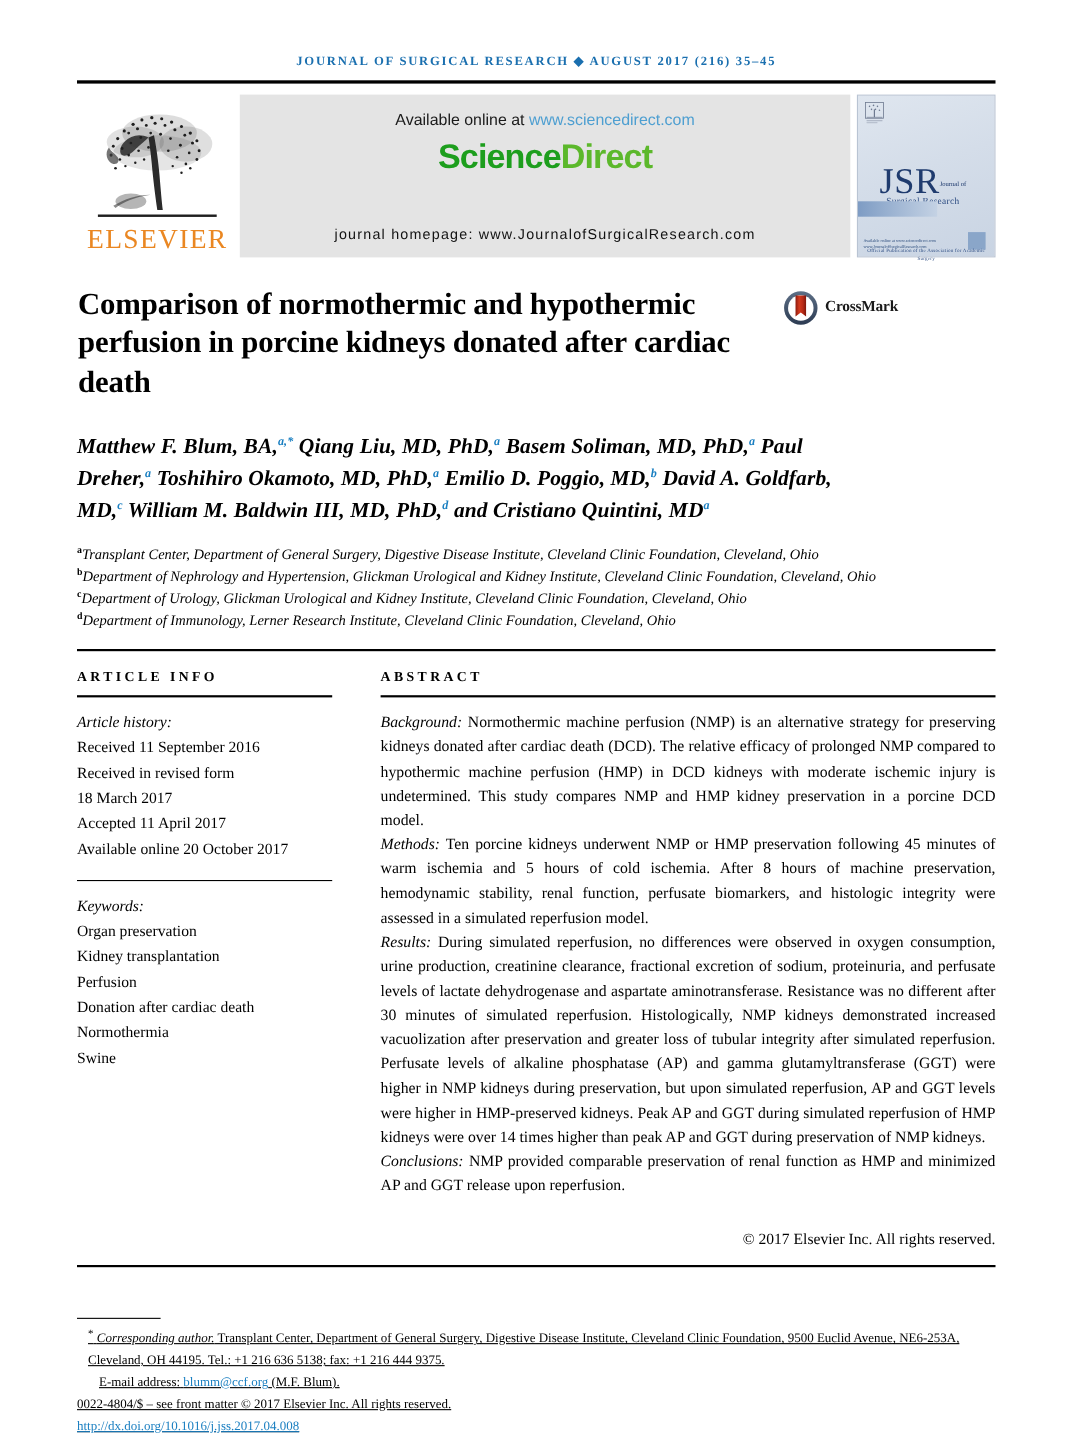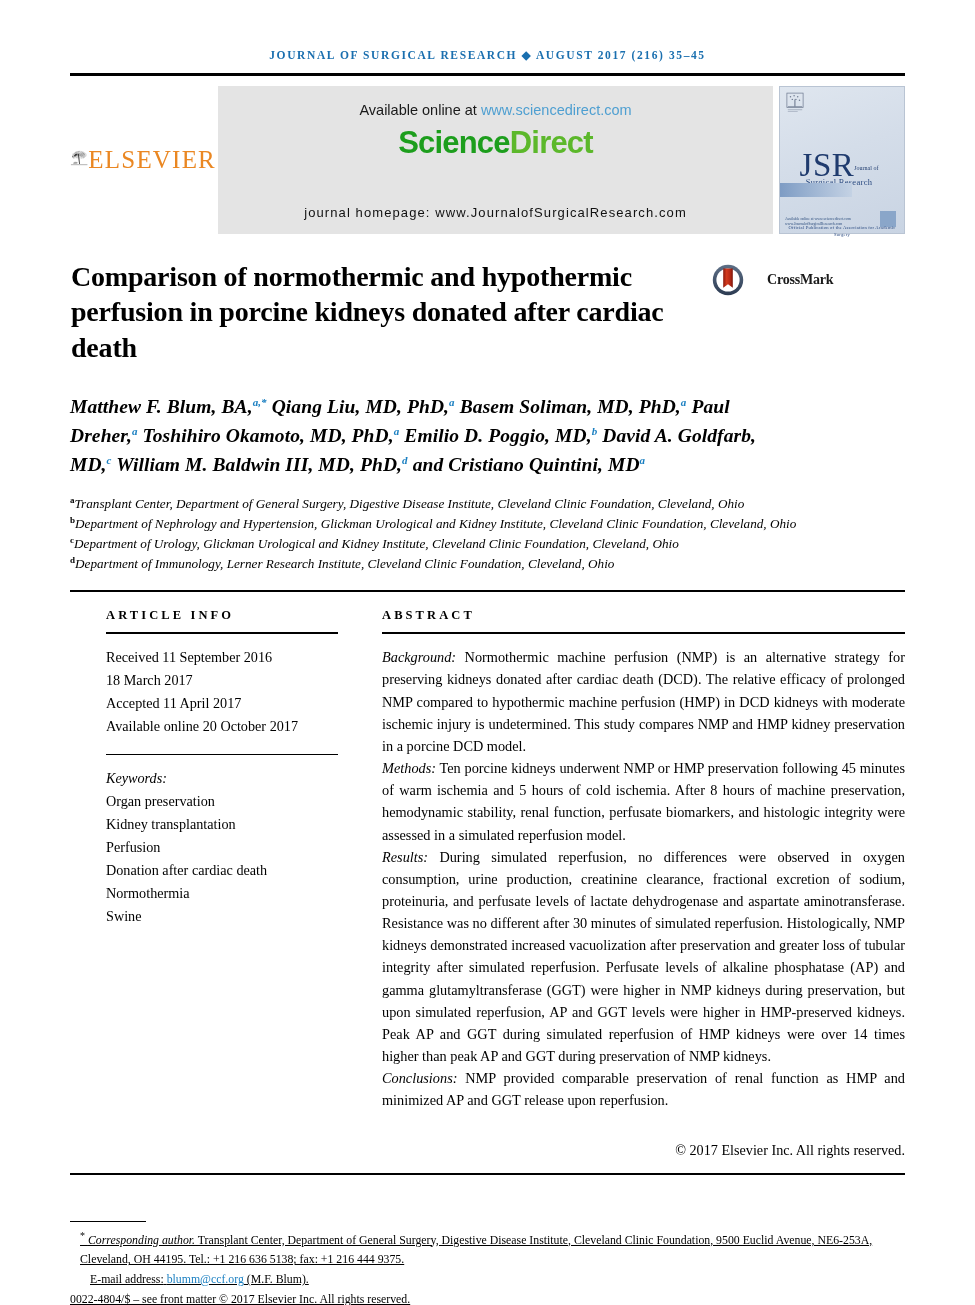--- a/index.html
+++ b/index.html
@@ -44,21 +44,21 @@
   .masthead {
     display: flex;
     align-items: stretch;
     margin-top: 10px;
     height: 148px;
   }
   .elsevier-logo {
     width: 146px;
     flex: 0 0 146px;
     display: flex;
-    flex-direction: row;
+    flex-direction: column;
     align-items: center;
     justify-content: flex-end;
     padding-bottom: 4px;
   }
   .tree-svg { display:block; }
   .elsevier-word {
     color: #ea8722;
     font-family: "Liberation Serif", serif;
     font-size: 25px;
     letter-spacing: 1.2px;
@@ -190,21 +190,21 @@
     font-size: 28px;
     line-height: 1.26;
     margin: 1px;
     letter-spacing: -0.2px;
     max-width: 640px;
   }
   .crossmark {
     flex: 0 0 auto;
     display: flex;
     align-items: center;
-    gap: 23px;
+    gap: 6px;
     margin-top: 6px;
   }
   .crossmark-word {
     font-family: "Liberation Serif", serif;
     font-weight: bold;
     font-size: 14px;
     color: #1a1a1a;
     letter-spacing: -0.2px;
   }
 
@@ -248,21 +248,21 @@
     border-top: 2.5px solid #000;
     margin-top: 16px;
   }
 
   
   .cols {
     display: flex;
     margin-top: 16px;
     gap: 44px;
   }
-  .col-info { flex: 0 0 232px; margin-left: 36px; }
+  .col-info { flex: 0 0 232px; }
   .col-abs  { flex: 1 1 auto; }
 
   .sec-head {
     font-family: "Liberation Serif", serif;
     font-weight: bold;
     font-size: 12.5px;
     letter-spacing: 3.1px;
     text-transform: uppercase;
   }
   .rule-sub {
@@ -469,21 +469,23 @@
   </div>
 
   <div class="rule-med"></div>
 
   <div class="cols">
 
     <div class="col-info">
       <div class="sec-head">ARTICLE INFO</div>
       <div class="rule-sub"></div>
       <div class="info-block">
+        <div class="it">Article history:</div>
         <div>Received 11 September 2016</div>
+        <div>Received in revised form</div>
         <div>18 March 2017</div>
         <div>Accepted 11 April 2017</div>
         <div>Available online 20 October 2017</div>
       </div>
       <div class="rule-thin"></div>
       <div class="info-block">
         <div class="it">Keywords:</div>
         <div>Organ preservation</div>
         <div>Kidney transplantation</div>
         <div>Perfusion</div>

